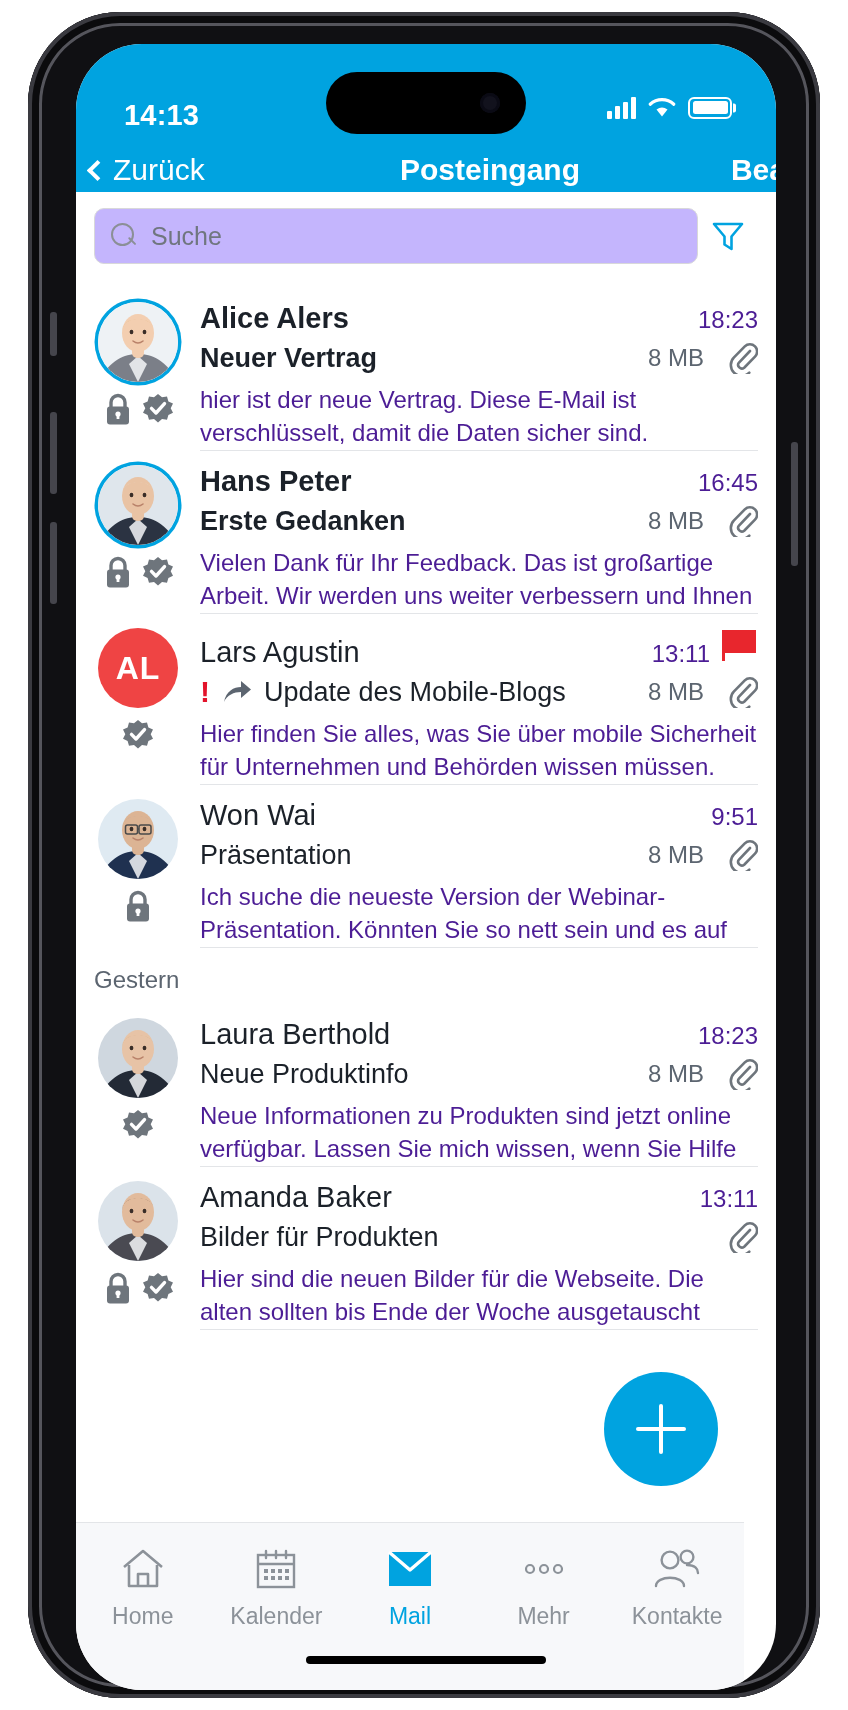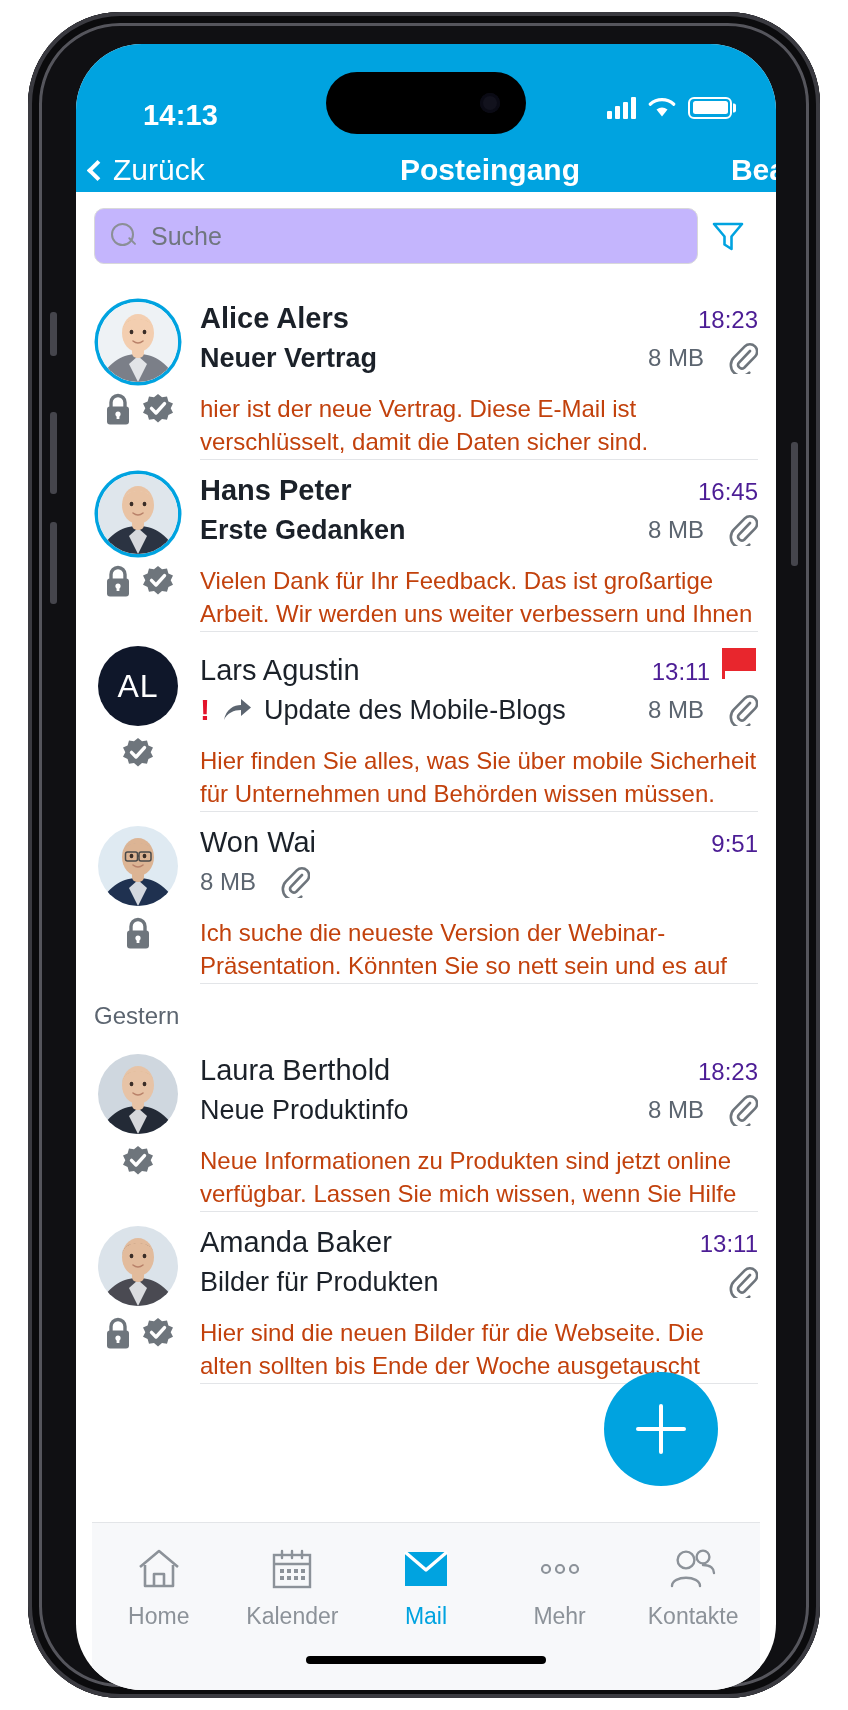--- a/index.html
+++ b/index.html
@@ -45,21 +45,20 @@
   
   #topbar {
     position: absolute; left: 0; top: 0;
     width: 700px; height: 148px;
     background: #00a3e0;
   }
   #status-time {
     position: absolute; left: 48px; top: 55px;
     color: #fff; font-size: 29px; font-weight: bold;
     letter-spacing: 0.2px;
-    margin-left: 19px;
   }
   #dynamic-island {
     position: absolute; left: 50%; transform: translateX(-50%);
     top: 28px; width: 200px; height: 62px;
     background: #000; border-radius: 34px;
   }
   #island-camera {
     position: absolute; right: 26px; top: 50%;
     transform: translateY(-50%);
     width: 20px; height: 20px; border-radius: 50%;
@@ -156,23 +155,23 @@
     display: flex; flex-direction: column; align-items: center;
   }
   .avatar {
     width: 80px; height: 80px; border-radius: 50%;
     overflow: hidden; position: relative; flex: none;
   }
   .avatar.ring { box-shadow: 0 0 0 3.5px #00a3e0; }
   .avatar svg { display:block; width:100%; height:100%; }
   .avatar-initials {
     width: 80px; height: 80px; border-radius: 50%;
-    background: #0f172a; color: #ffffff;
+    background: #ef4444; color: #ffffff;
     display:flex; align-items:center; justify-content:center;
-    font-size: 32px; letter-spacing: 1px; flex:none;
+    font-size: 32px; letter-spacing: 1px; flex:none;font-weight:bold;
   }
   .badges {
     display:flex; gap: 9px; align-items:center;
     justify-content:center; margin-top: 10px; height: 34px;
   }
 
   .row-right { flex: 1; padding-right: 18px; }
   .row-line {
     display: flex; align-items: baseline; gap: 10px;
   }
@@ -180,22 +179,22 @@
             white-space: nowrap; overflow: hidden; }
   .sender.unread { font-weight: bold; }
   .time { font-size: 24px; color: #4c1d95; flex: none; }
   .line2 { display:flex; align-items:center; gap: 24px; margin-top: 7px; }
   .subject-wrap { flex: 1; display:flex; align-items:center; gap: 12px;
                   white-space: nowrap; overflow: hidden; }
   .subject { font-size: 27px; color: #1b2129; }
   .subject.unread { font-weight: bold; }
   .size { font-size: 24px; color: #5c6570; flex: none; }
   .preview {
-    margin-top: 18px; font-size: 24px; line-height: 1.38;
-    color: #c2410c; max-height: 68px; overflow: hidden;
+    margin-top: 9px; font-size: 24px; line-height: 1.38;
+    color: #4c1d95; max-height: 68px; overflow: hidden;
     padding-bottom: 12px;
     border-bottom: 1.4px solid #e3e5e8;
   }
   .bang { color: #e3132b; font-size: 30px; font-weight: bold; flex:none; line-height:1; }
 
   .section-header {
     font-size: 24px; color: #5c6570;
     padding: 18px 0 10px 18px;
   }
 
@@ -212,21 +211,21 @@
   }
   #fab::before { width: 50px; height: 4.5px; }
   #fab::after  { width: 4.5px; height: 50px; }
 
   
   #tabbar {
     position: absolute; left: 0; bottom: 0;
     width: 668px; height: 168px;
     background: #f7f8fa;
     border-top: 1.4px solid #e3e5e8;
-    display: flex; align-items: flex-start; padding-top: 24px; margin-left: 16px;
+    display: flex; align-items: flex-start; padding-top: 24px;
   }
   .tab {
     flex: 1; display: flex; flex-direction: column;
     align-items: center; gap: 12px;
   }
   .tab .tab-ico { height: 44px; display:flex; align-items:center; }
   .tab-label { font-size: 23px; color: #8c9299; }
   .tab.active .tab-label { color: #00a3e0; }
 
   #home-indicator {
@@ -450,20 +449,24 @@
     </svg>
             </div>
       </div>
       <div class="row-right">
         <div class="row-line">
           <span class="sender ">Won Wai</span>
           <span class="time">9:51</span>
 
         </div>
         <div class="line2">
+          <span class="subject-wrap">
+
+            <span class="subject ">Präsentation</span>
+          </span>
           <span class="size">8 MB</span>
           <svg width="30" height="32" viewBox="0 0 30 32">
       <path d="M22 9 L11 20.5 a3.7 3.7 0 0 0 5.2 5.2 L27 14.6 a7.2 7.2 0 0 0 -10.2 -10.2 L6 15.4 a10.8 10.8 0 0 0 15.3 15.3" fill="none" stroke="#6e757c" stroke-width="2.6" stroke-linecap="round"></path>
     </svg>
         </div>
         <div class="preview">Ich suche die neueste Version der Webinar-Präsentation. Könnten Sie so nett sein und es auf das Fileshare legen,</div>
       </div>
         </div>
         <div class="section-header">Gestern</div>
         <div class="mail-row">

